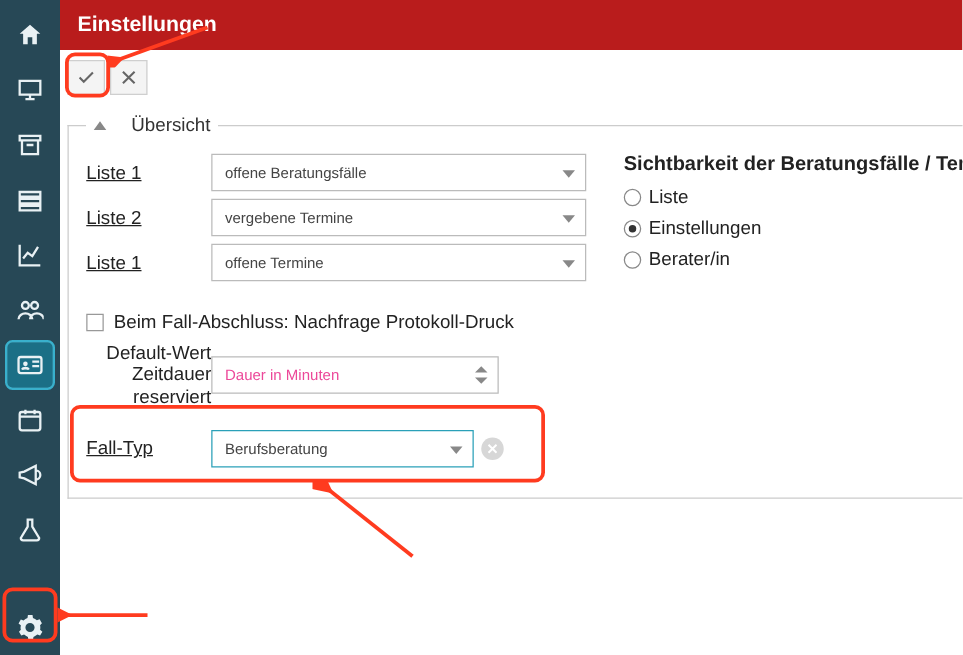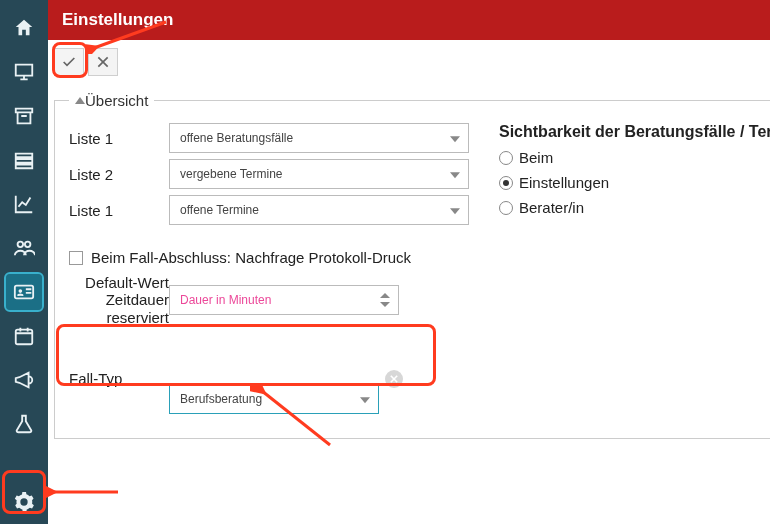--- a/index.html
+++ b/index.html
@@ -81,21 +81,21 @@
     border-right: none;
     margin: 0;
     padding: 14px 6px 18px 14px;
   }
   legend {
     padding: 0 6px;
     font-size: 15px;
     color: #333;
     display: flex;
     align-items: center;
-    gap: 0;
+    gap: 20px;
   }
   .tri {
     width: 0; height: 0;
     border-left: 5px solid transparent;
     border-right: 5px solid transparent;
     border-bottom: 7px solid #888;
     display:inline-block;
   }
 
   .cols {
@@ -105,20 +105,21 @@
   .left-col { width: 400px; }
 
   .row {
     display: flex;
     align-items: center;
     margin-bottom: 6px;
   }
   .row label.rowlabel {
     width: 100px;
     font-size: 15px;
+    text-decoration: underline;
   }
   .combo {
     flex: 1;
     position: relative;
     height: 30px;
     border: 1px solid #bbb;
     background: #fff;
     display: flex;
     align-items: center;
     padding: 0 26px 0 10px;
@@ -132,21 +133,21 @@
     width: 0; height: 0;
     border-left: 5px solid transparent;
     border-right: 5px solid transparent;
     border-top: 6px solid #888;
   }
   .combo.spin::after, .combo.spin::before { content:''; position:absolute; right:8px; width:0;height:0;
     border-left:5px solid transparent;border-right:5px solid transparent; }
   .combo.spin::before { top:7px; border-bottom:5px solid #888;}
   .combo.spin::after  { bottom:7px; border-top:5px solid #888;}
   .combo.muted { color:#ec4899; }
-  .combo.sel  { border-color:#2aa0b8;margin-top:40px; }
+  .combo.sel  { border-color:#2aa0b8; }
 
   .right-col h4 {
     font-size: 16px;
     font-weight: 700;
     margin-bottom: 8px;
     white-space: nowrap;
   }
   .radio-row {
     display:flex; align-items:center; gap:6px;
     margin: 8px 0;
@@ -295,21 +296,21 @@
             <span>offene Termine</span>
               <span class="caret"></span>
           </div>
         </div>
       </div>
 
       <div class="right-col">
         <h4>Sichtbarkeit der Beratungsfälle / Termine</h4>
         <div class="radio-row">
           <span class="radio"></span>
-          <span>Beim</span>
+          <span>Liste</span>
         </div>
         <div class="radio-row">
           <span class="radio checked"></span>
           <span>Einstellungen</span>
         </div>
         <div class="radio-row">
           <span class="radio"></span>
           <span>Berater/in</span>
         </div>
       </div>

